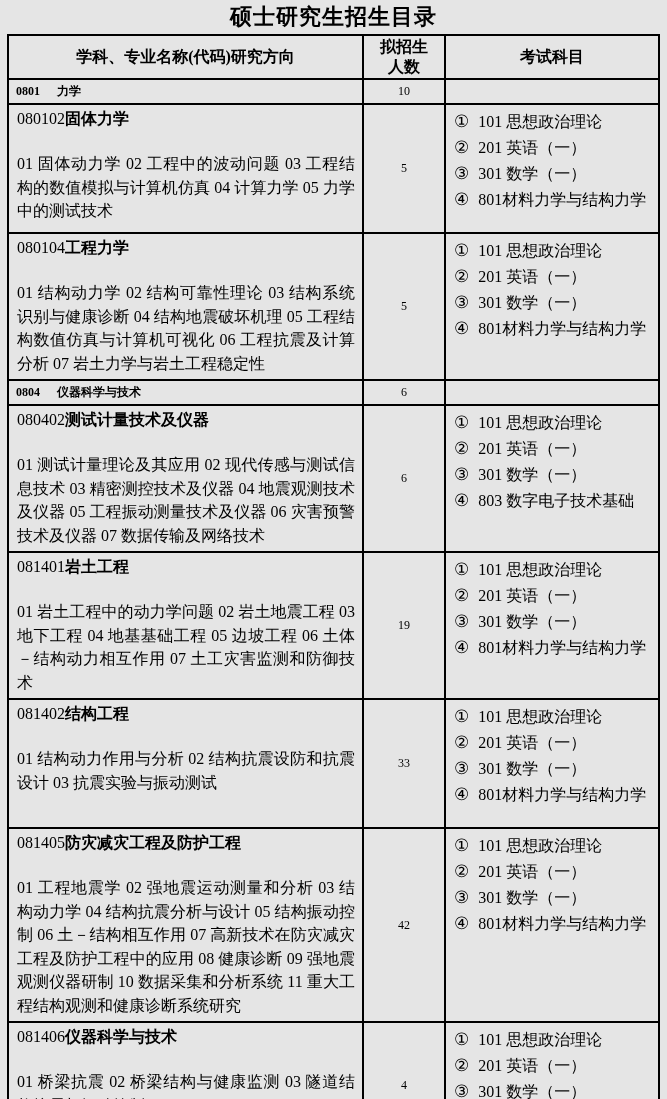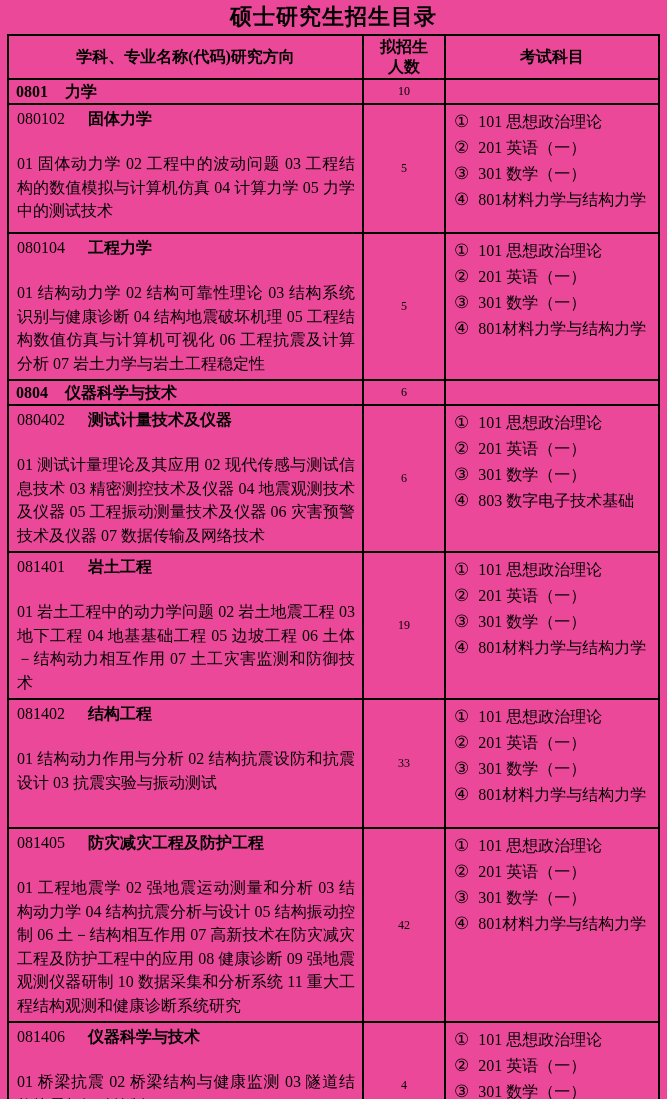--- a/index.html
+++ b/index.html
@@ -6,21 +6,21 @@
   html, body {
     margin: 0; padding: 0;
     background: #ffffff;
     color: #000000;
     font-family: "Liberation Serif", "DejaVu Serif", serif;
   }
   .page {
     width: 667px;
     height: 1099px;
     overflow: hidden;
-    background: #ec4899;
+    background: #e5e5e5;
   }
   .doc-title {
     text-align: center;
     font-weight: 700;
     font-size: 22px;
     line-height: 28px;
     padding-top: 3px;
     letter-spacing: 1px;
   }
   table.catalog {
@@ -40,38 +40,38 @@
   .catalog th {
     font-size: 16px;
     font-weight: 700;
     text-align: center;
     vertical-align: middle;
     line-height: 20px;
     padding: 1px 2px;
   }
   td.section-name-cell {
     font-weight: 700;
-    font-size: 16px;
+    font-size: 12px;
     vertical-align: middle;
     padding: 1px 4px 1px 7px;
     line-height: 19px;
   }
   td.section-name-cell .code { margin-right: 17px; }
   td.count-cell {
     text-align: center;
     vertical-align: middle;
     font-size: 12px;
   }
   td.major-cell {
     vertical-align: top;
     font-size: 16px;
     padding: 3px 7px 4px 8px;
   }
   .major-title { line-height: 22px; white-space: nowrap; }
-  .major-title .code { font-weight: 400; margin-right: 23px; }
+  .major-title .code { font-weight: 400; margin-right: 0; }
   .major-title .name { font-weight: 700; }
   .directions {
     margin-top: 22px;
     line-height: 23.5px;
     text-align: justify;
     word-break: break-all;
   }
   td.subjects-cell {
     vertical-align: top;
     font-size: 16px;

